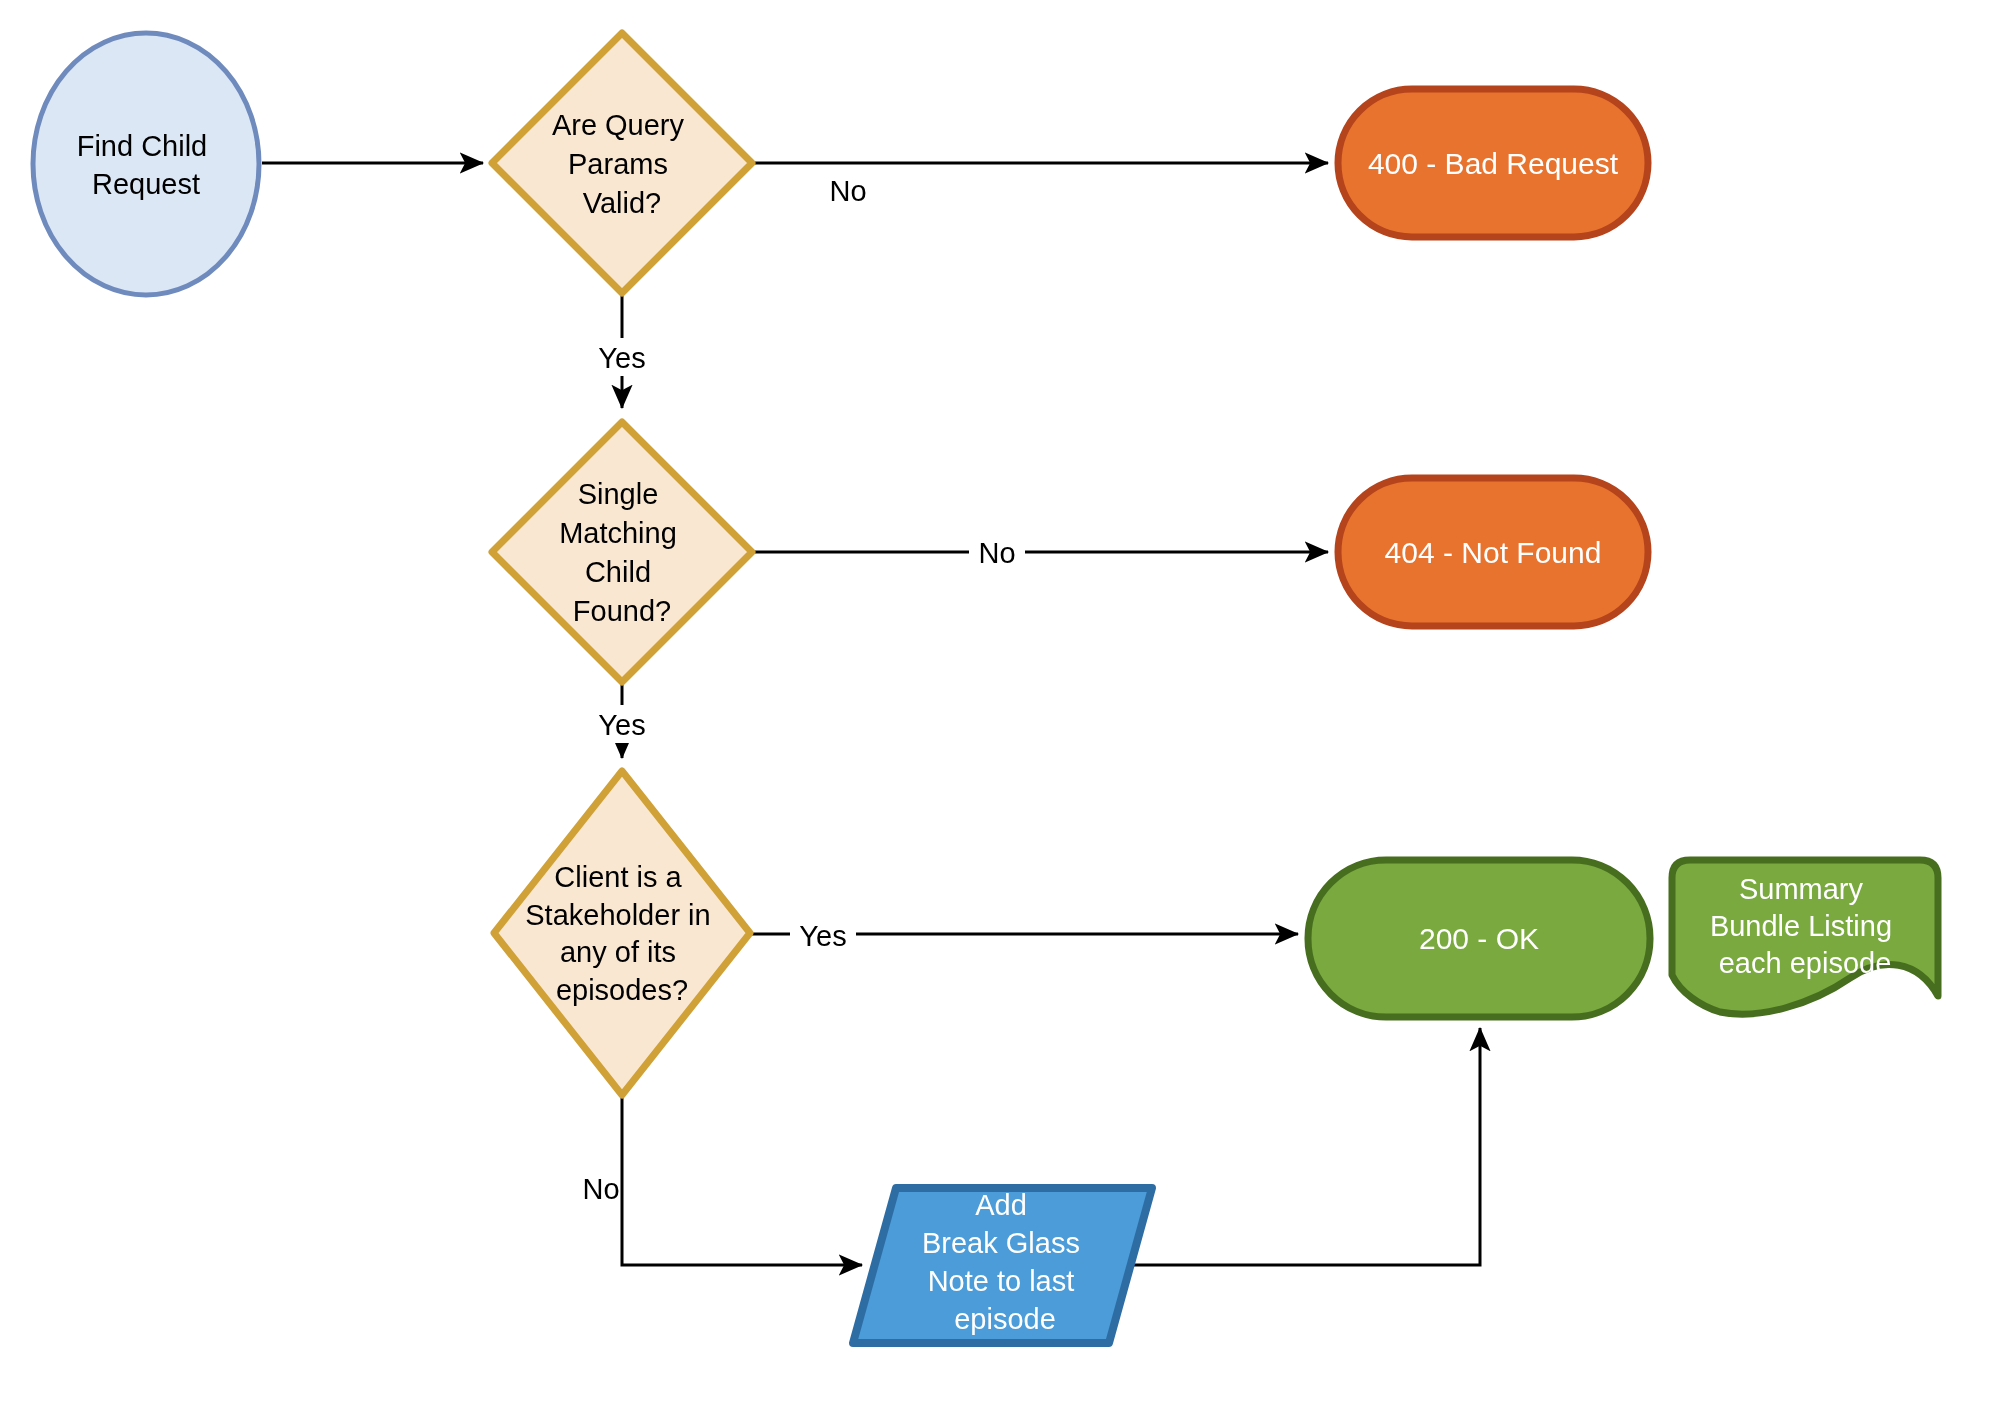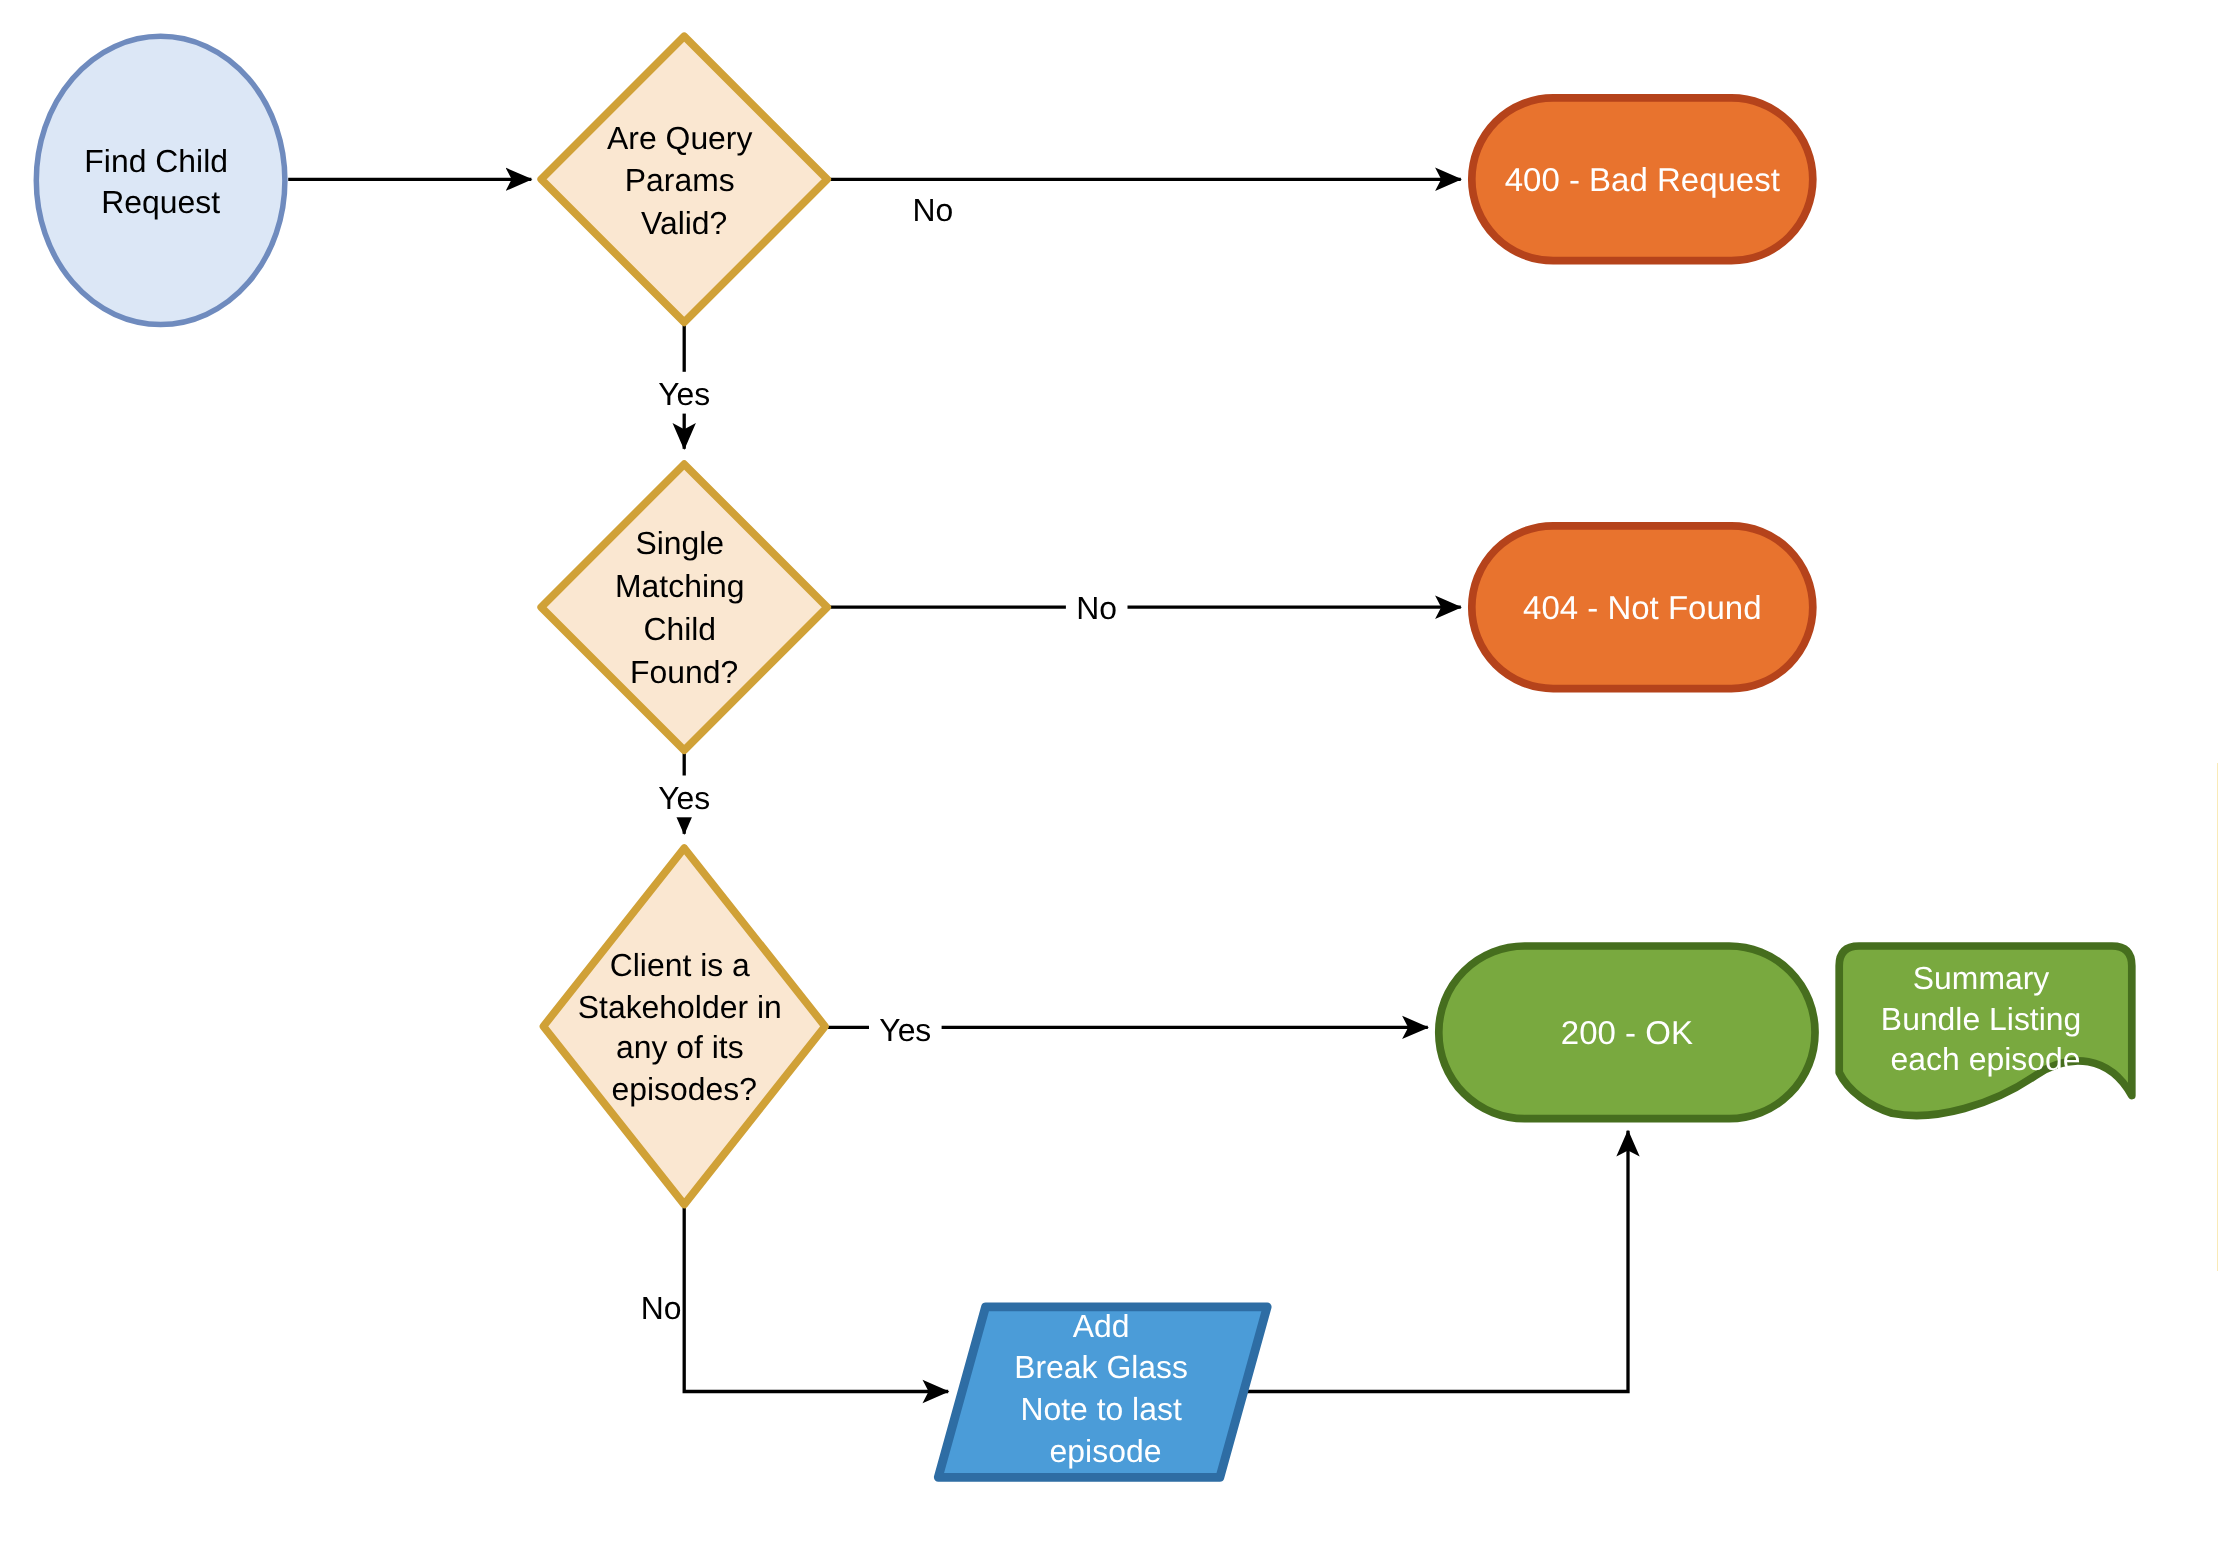--- a/index.html
+++ b/index.html
@@ -3,21 +3,21 @@
 <meta charset="utf-8">
 <style>
   html, body {
     margin: 0;
     padding: 0;
     background: #ffffff;
   }
   .canvas-wrap {
     width: 2016px;
     height: 1402px;
-    background: #eab308;
+    background: #fde047;
     position: relative;
     font-family: "Liberation Sans", "DejaVu Sans", sans-serif;
   }
   svg {
     display: block;
   }
   .node-text {
     font-family: "Liberation Sans", "DejaVu Sans", sans-serif;
     font-size: 29px;
     text-anchor: middle;

